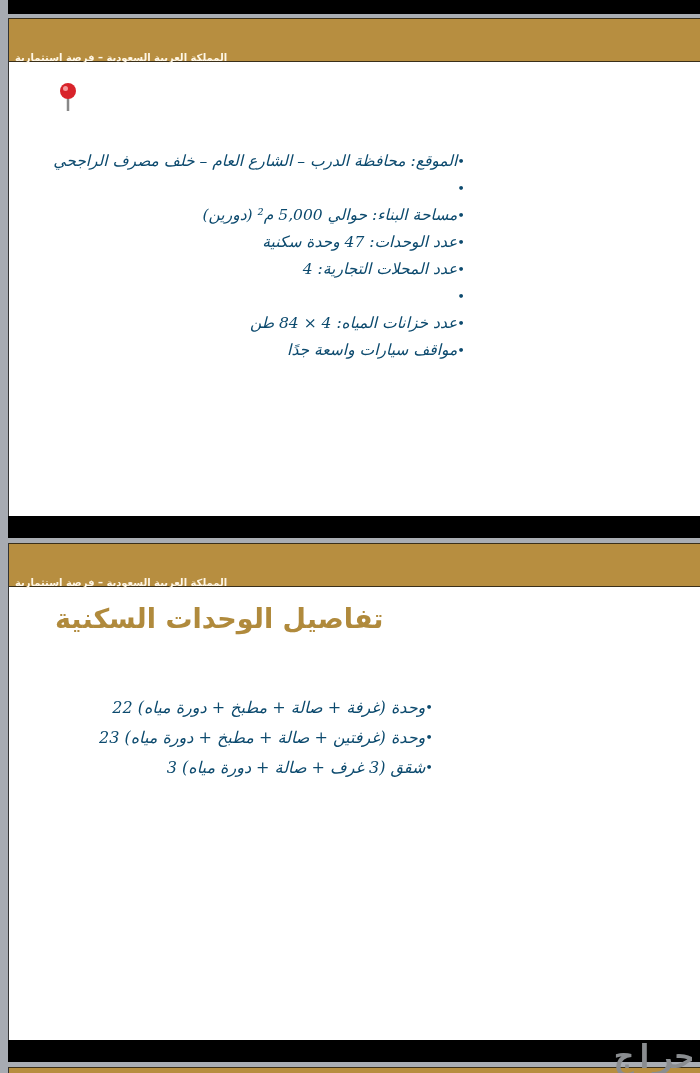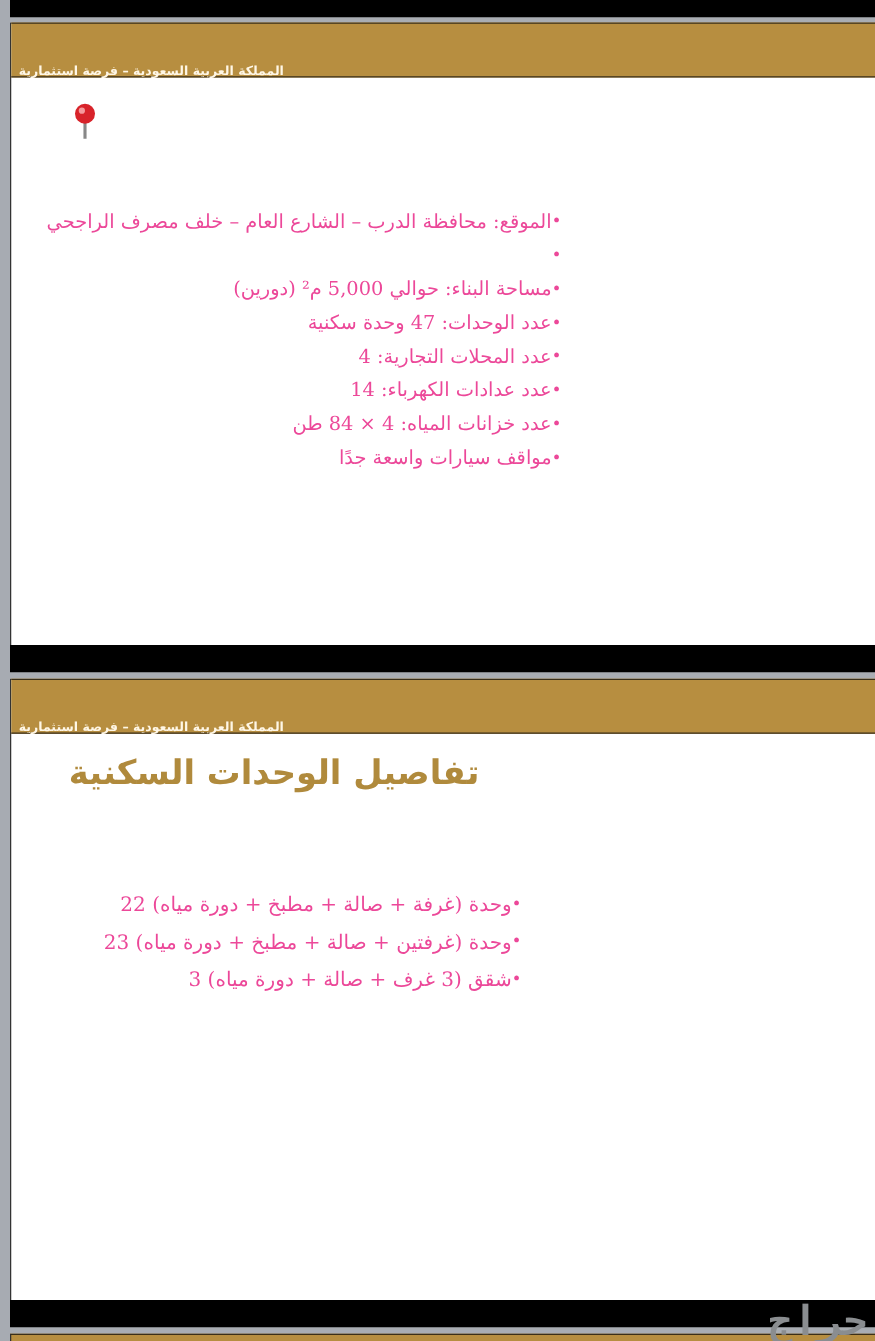--- a/index.html
+++ b/index.html
@@ -35,23 +35,24 @@
       direction: rtl; white-space: nowrap;
       font-family: "DejaVu Sans", sans-serif;
     }
     .slide-title {
       position: absolute; direction: rtl; white-space: nowrap;
       color: #b08a3c; font-weight: bold; font-size: 27px;
       font-family: "DejaVu Sans", sans-serif;
     }
     .pin-icon { display: inline-block; vertical-align: middle; margin-left: 6px; }
     .bullets {
-      position: absolute; list-style: none; margin: 16px; padding: 0;
-      direction: rtl; color: #ec4899;
+      position: absolute; list-style: none; margin: 0; padding: 0;
+      direction: rtl; color: #0c4a6e;
       font-family: "DejaVu Serif", serif;
+      font-style: italic;
     }
     .bullets li { white-space: nowrap; display: flex; align-items: center; justify-content: flex-end; flex-direction: row-reverse; }
     .bullets li .dot { font-size: 13px; margin-right: 5px; }
     .watermark {
       position: absolute; right: 6px; top: 1043px;
       font-size: 33px; font-weight: bold; color: #8a8d90;
       direction: rtl; font-family: Liberation Mono, monospace;
       letter-spacing: 1px; line-height: 1;
     }
   </style>
@@ -90,21 +91,20 @@
       </li>
     <li>
         <span>عدد الوحدات: 47 وحدة سكنية</span>
         <span class="dot">•</span>
       </li>
     <li>
         <span>عدد المحلات التجارية: 4</span>
         <span class="dot">•</span>
       </li>
     <li>
-        <span>عدد عدادات الكهرباء: 14</span>
         <span class="dot">•</span>
       </li>
     <li>
         <span>عدد خزانات المياه: 4 × 84 طن</span>
         <span class="dot">•</span>
       </li>
     <li>
         <span>مواقف سيارات واسعة جدًا</span>
         <span class="dot">•</span>
       </li>

